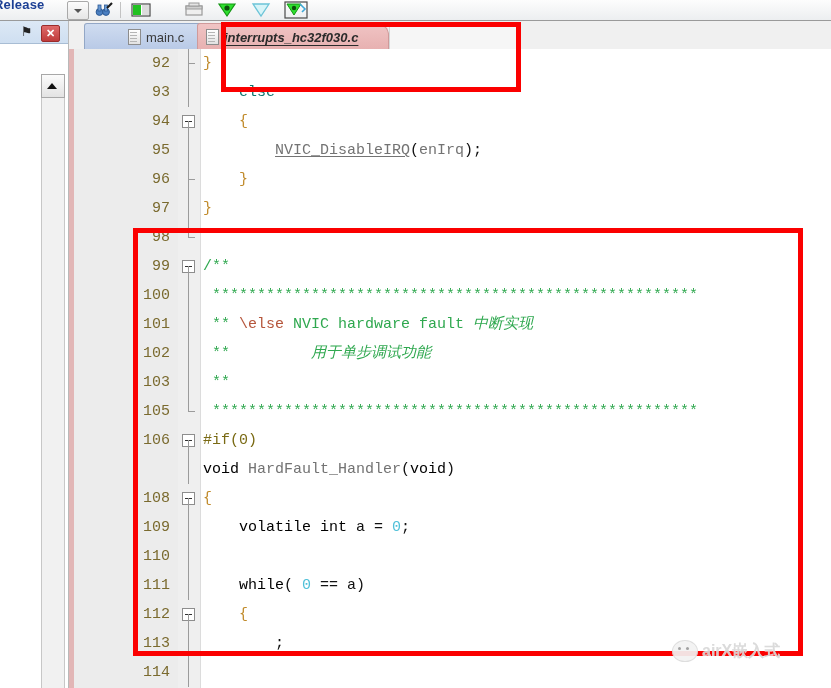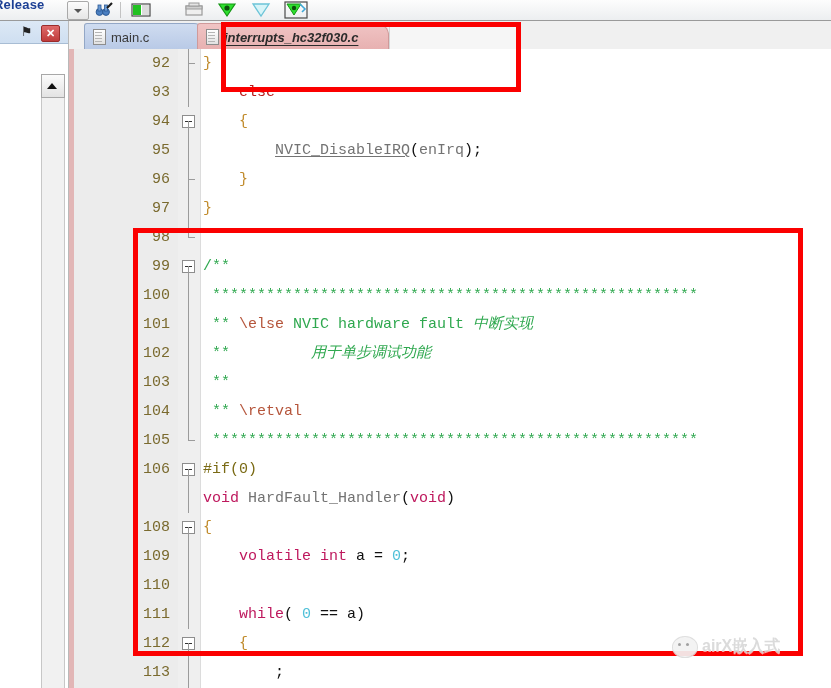--- a/index.html
+++ b/index.html
@@ -93,20 +93,21 @@
   }
   .tab .pageicon:before{
     content:"";position:absolute;left:1px;top:2px;width:7px;height:1px;background:#b5b5b5;
     box-shadow:0 3px 0 #b5b5b5,0 6px 0 #b5b5b5,0 9px 0 #b5b5b5;
   }
   .tab-main{
     left:15px;width:120px;
     background:linear-gradient(#cfdcf0,#b8c9e6);
     border:1px solid #93a7c6;border-bottom:none;
     border-radius:3px 12px 0 0;
+    padding-left:35px;
   }
   .tab-int{
     left:128px;width:190px;
     background:linear-gradient(#f0c4c4,#e7b0b0);
     border:1px solid #cf9a9a;border-bottom:none;
     border-radius:3px 12px 0 0;
   }
   .tab-int .tablabel{
     text-decoration:underline;text-underline-offset:3px;
     font-weight:bold;color:#2b2b2b;font-style:italic;
@@ -160,41 +161,41 @@
   .fold:after{
     content:"";position:absolute;left:2px;top:5px;width:7px;height:1px;background:#333;
   }
   .vline{position:absolute;left:114px;top:0;width:1px;height:29px;background:#9b9b9b;}
   .vline.half-bot{top:14px;height:15px;}
   .tick{position:absolute;left:114px;top:14px;width:7px;height:1px;background:#9b9b9b;}
   .lend{position:absolute;left:114px;top:0;width:1px;height:15px;background:#9b9b9b;}
   .lend:after{content:"";position:absolute;left:0;top:14px;width:7px;height:1px;background:#9b9b9b;}
 
   
-  .kw{color:#be185d;}
-  .kw2{color:#b91c1c;font-family:Liberation Mono, monospace;}
+  .kw{color:#000000;}
+  .kw2{color:#0f766e;font-family:Liberation Mono, monospace;}
   .num{color:#4fc0d8;}
   .pp{color:#7a6a14;}
   .cm{color:#2fa84f;}
   .cmstar{color:#2fa84f;}
   .doc{color:#b5553b;}
   .cn{color:#2fa84f;font-style:italic;}
   .id{color:#737373;}
   .ul{text-decoration:underline;text-underline-offset:2px;}
   .brace{color:#c08a2a;}
 
   
   .annot{position:absolute;border:5px solid #fb0000;box-sizing:border-box;pointer-events:none;}
   .annot-tab{left:221px;top:22px;width:300px;height:70px;}
   .annot-code{left:133px;top:228px;width:670px;height:428px;}
 
   
   .watermark{
     position:absolute;left:672px;top:636px;width:159px;height:26px;
-    display:flex;align-items:flex-start;opacity:.92;
+    display:flex;align-items:flex-end;opacity:.92;
   }
   .wm-logo{
     width:24px;height:20px;border-radius:50% 50% 48% 48%;
     background:#f3f3f3;border:1px solid #dcdcdc;position:relative;flex:none;
     margin-right:4px;
   }
   .wm-logo:before{
     content:"";position:absolute;left:5px;top:6px;width:3px;height:3px;border-radius:50%;background:#9a9a9a;
     box-shadow:8px 0 0 #9a9a9a;
   }
@@ -300,21 +301,20 @@
         <div class="row"><span class="ln">94</span><span class="fold"></span><span class="vline half-bot"></span><span class="txt">    <span class="brace">{</span></span></div>
         <div class="row"><span class="ln">95</span><span class="vline"></span><span class="txt">        <span class="id ul">NVIC_DisableIRQ</span>(<span class="id">enIrq</span>);</span></div>
         <div class="row"><span class="ln">96</span><span class="vline"></span><span class="tick"></span><span class="txt">    <span class="brace">}</span></span></div>
         <div class="row"><span class="ln">97</span><span class="vline"></span><span class="txt"><span class="brace">}</span></span></div>
         <div class="row"><span class="ln">98</span><span class="lend"></span><span class="txt"></span></div>
         <div class="row"><span class="ln">99</span><span class="fold"></span><span class="vline half-bot"></span><span class="txt"><span class="cm">/**</span></span></div>
         <div class="row"><span class="ln">100</span><span class="vline"></span><span class="txt"><span class="cmstar"> ******************************************************</span></span></div>
         <div class="row"><span class="ln">101</span><span class="vline"></span><span class="txt"><span class="cmstar"> ** </span><span class="doc">\else</span><span class="cm"> NVIC hardware fault </span><span class="cn">中断实现</span></span></div>
         <div class="row"><span class="ln">102</span><span class="vline"></span><span class="txt"><span class="cmstar"> ** </span><span class="cn">        用于单步调试功能</span></span></div>
         <div class="row"><span class="ln">103</span><span class="vline"></span><span class="txt"><span class="cmstar"> **</span></span></div>
-        <div class="row"><span class="ln">104</span><span class="vline"></span><span class="txt"><span class="cmstar"> ** </span><span class="doc">\retval</span></span></div>
         <div class="row"><span class="ln">105</span><span class="lend"></span><span class="txt"><span class="cmstar"> ******************************************************</span></span></div>
         <div class="row"><span class="ln">106</span><span class="fold"></span><span class="vline half-bot"></span><span class="txt"><span class="pp">#if(0)</span></span></div>
         <div class="row"><span class="vline"></span><span class="txt"><span class="kw">void</span> <span class="id">HardFault_Handler</span>(<span class="kw">void</span>)</span></div>
         <div class="row"><span class="ln">108</span><span class="fold"></span><span class="vline half-bot"></span><span class="txt"><span class="brace">{</span></span></div>
         <div class="row"><span class="ln">109</span><span class="vline"></span><span class="txt">    <span class="kw">volatile</span> <span class="kw">int</span> a = <span class="num">0</span>;</span></div>
         <div class="row"><span class="ln">110</span><span class="vline"></span><span class="txt"></span></div>
         <div class="row"><span class="ln">111</span><span class="vline"></span><span class="txt">    <span class="kw">while</span>( <span class="num">0</span> == a)</span></div>
         <div class="row"><span class="ln">112</span><span class="fold"></span><span class="vline half-bot"></span><span class="txt">    <span class="brace">{</span></span></div>
         <div class="row"><span class="ln">113</span><span class="vline"></span><span class="txt">        ;</span></div>
         <div class="row"><span class="ln">114</span><span class="vline"></span><span class="txt">    </span></div>

